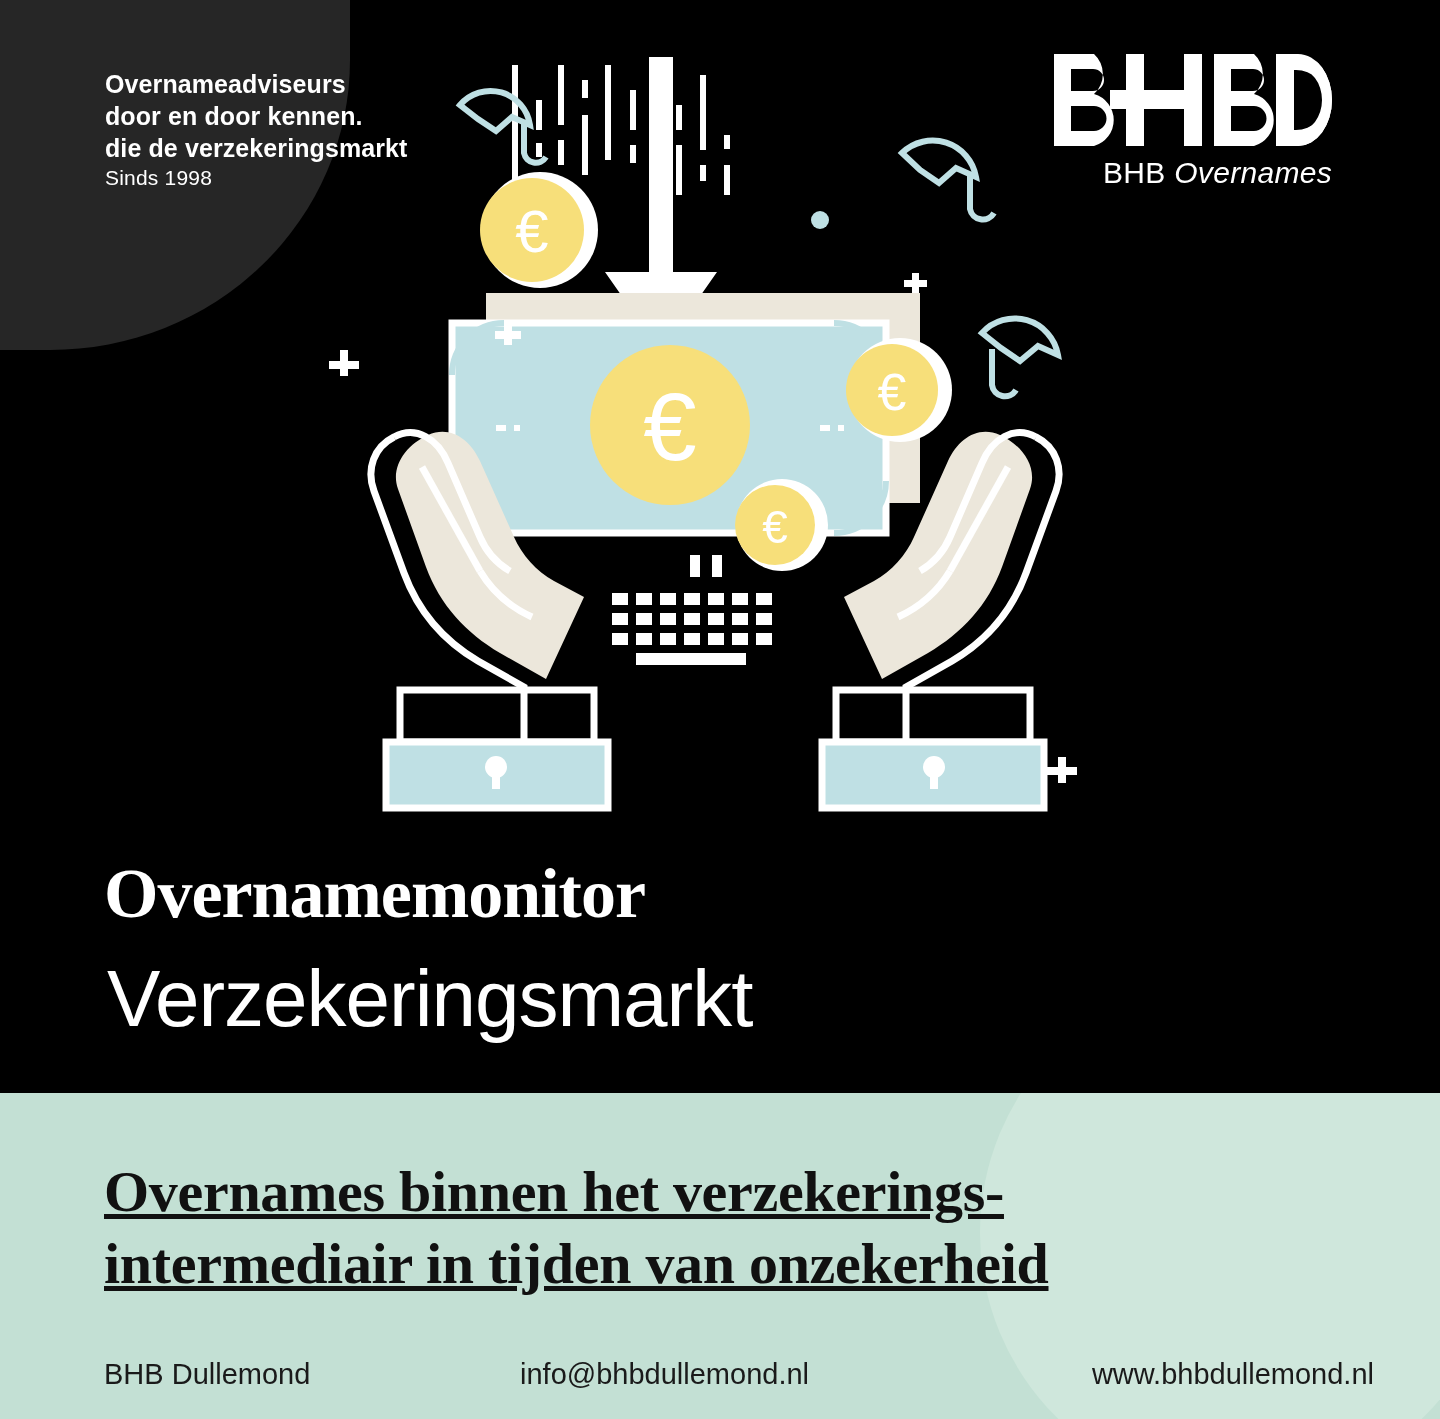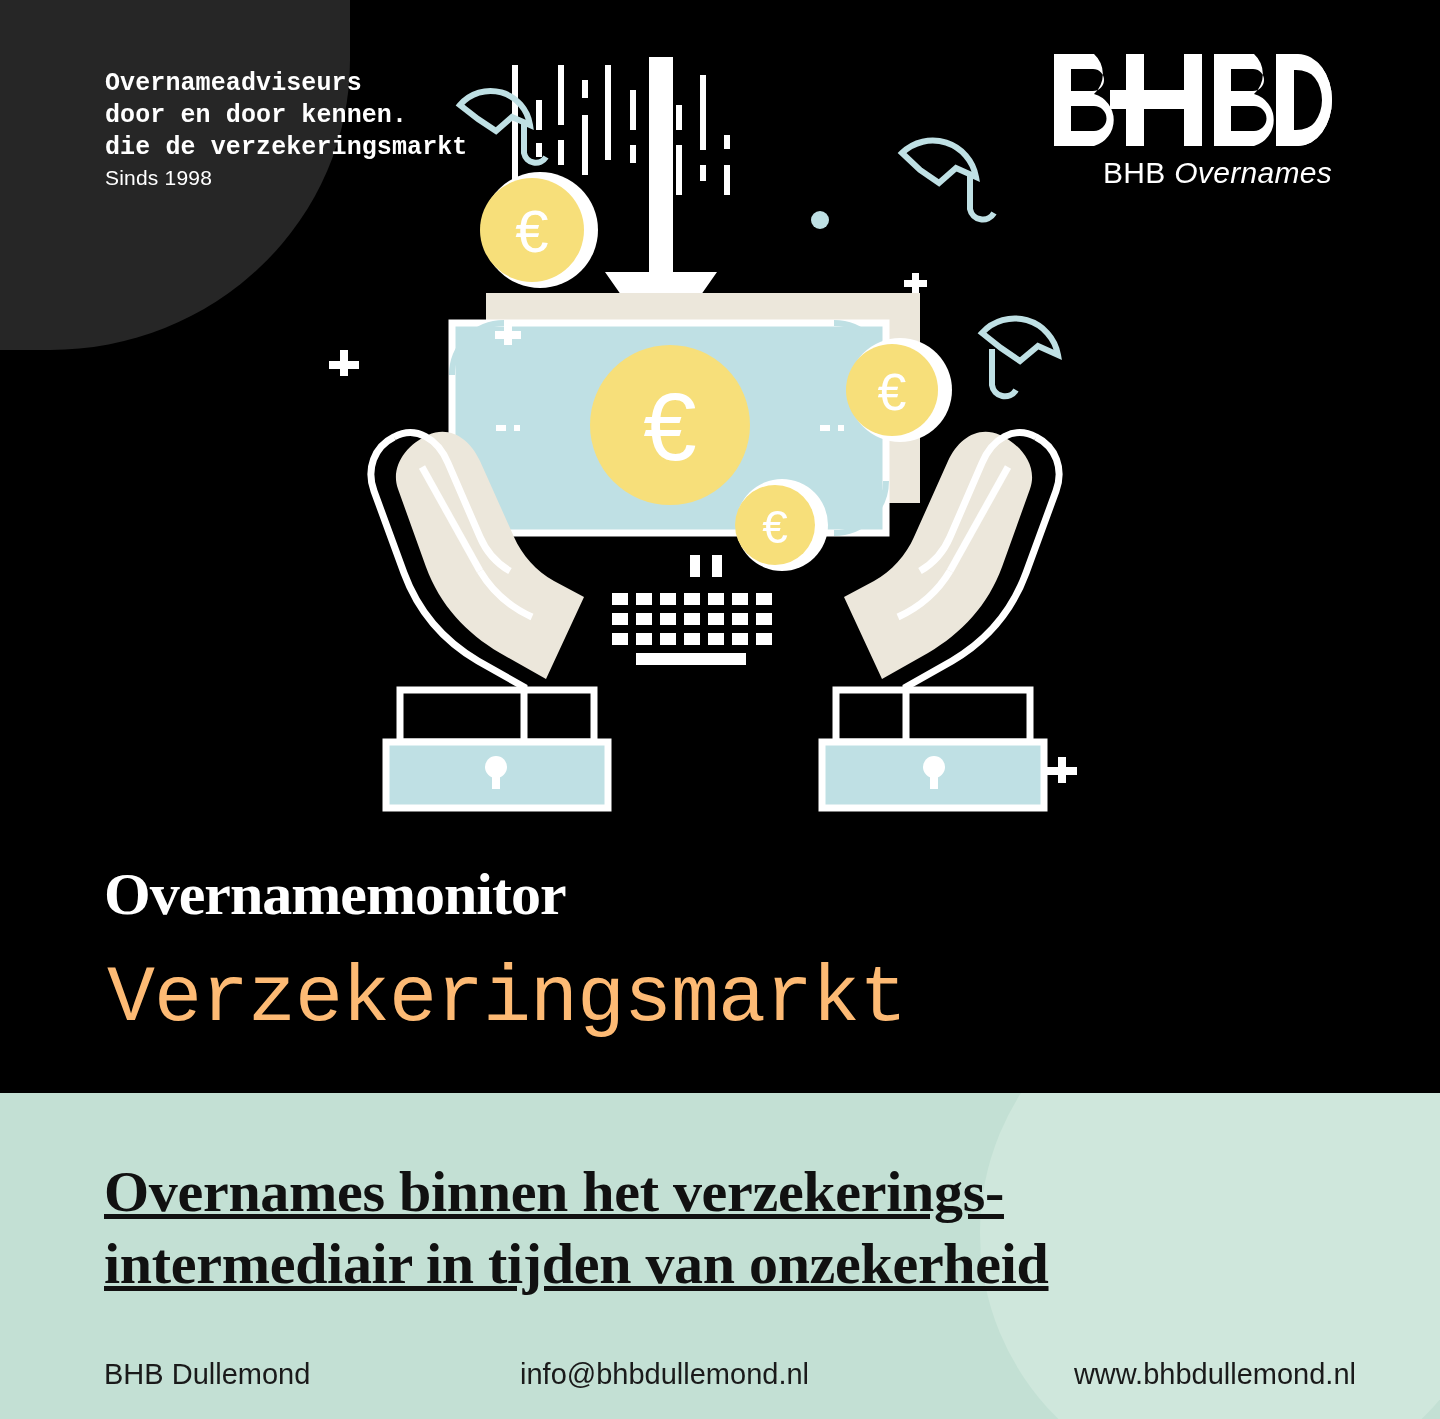--- a/index.html
+++ b/index.html
@@ -36,21 +36,21 @@
 
   
   .tagline {
     position: absolute;
     left: 105px;
     top: 68px;
     width: 420px;
     color: #ffffff;
   }
   .tagline .line {
-    font-family: Liberation Mono, monospace;
+    font-family: Liberation Sans, sans-serif;
     font-weight: bold;
     font-size: 25px;
     line-height: 32px;
     letter-spacing: .1px;
   }
   .tagline .since {
     margin-top: 2px;
     font-family: "Liberation Sans", sans-serif;
     font-size: 21px;
     letter-spacing: .2px;
@@ -83,30 +83,30 @@
   }
 
   
   .title-main {
     position: absolute;
     left: 104px;
     top: 845px;
     color: #ffffff;
     font-family: "Liberation Serif", serif;
     font-weight: bold;
-    font-size: 60px;
+    font-size: 70px;
     line-height: 98px;
     letter-spacing: -1px;
   }
   .title-sub {
     position: absolute;
     left: 107px;
     top: 955px;
-    color: #fdba74;
-    font-family: Liberation Mono, monospace;
+    color: #ffffff;
+    font-family: Liberation Sans, sans-serif;
     font-weight: 400;
     font-size: 80px;
     line-height: 88px;
     letter-spacing: -1px;
   }
 
   
   .panel {
     position: absolute;
     left: 0;
@@ -142,21 +142,21 @@
     position: absolute;
     left: 0;
     top: 265px;
     width: 1440px;
     height: 60px;
     color: #1a1a1a;
     font-size: 29px;
   }
   .footer .f-left   { position:absolute; left: 104px;  top: 0; }
   .footer .f-mid    { position:absolute; left: 520px;  top: 0; }
-  .footer .f-right  { position:absolute; right: 84px;  top: 0; }
+  .footer .f-right  { position:absolute; right: 66px;  top: 0; }
 </style>
 </head>
 <body>
 
 <div class="page">
 
   <div class="blob"></div>
 
   <div class="tagline">
     <div class="line">Overnameadviseurs</div>

